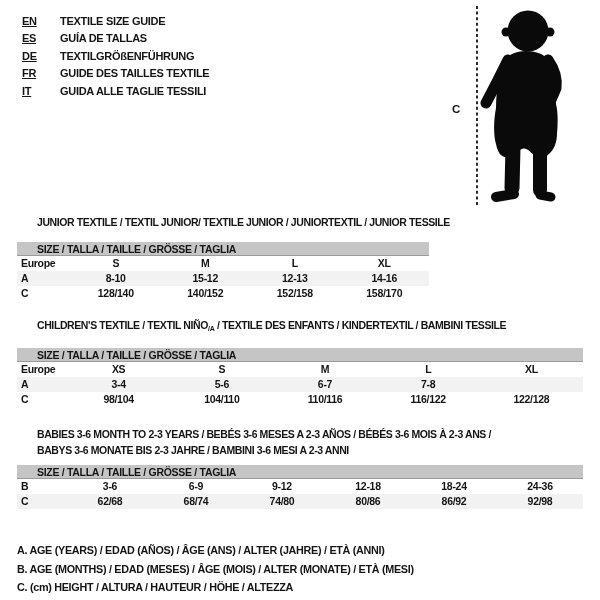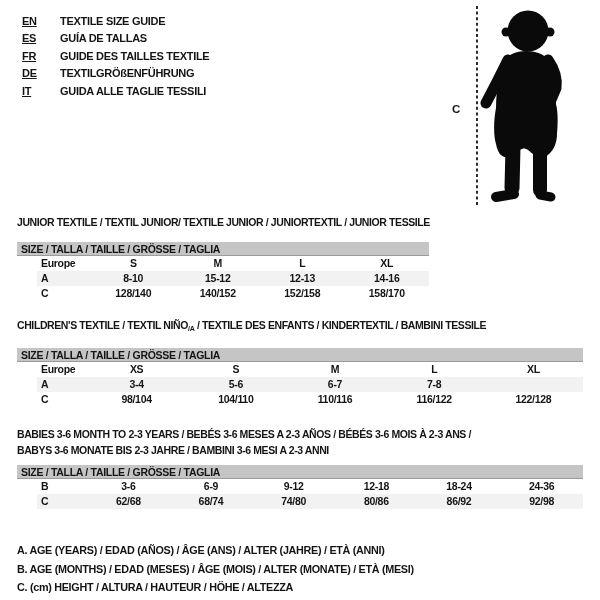--- a/index.html
+++ b/index.html
@@ -18,36 +18,36 @@
   
   .langs{left:22px;top:13px;font-size:11px;line-height:17.4px;}
   .lang-row{display:flex;}
   .lang-code{display:inline-block;width:38px;text-decoration:underline;}
 
   
   .c-label{left:452px;top:103px;font-size:11.5px;}
   .figure-svg{left:468px;top:2px;}
 
   
-  .sec-title{font-size:10.5px;letter-spacing:-0.4px;white-space:nowrap;}
+  .sec-title{font-size:10.5px;letter-spacing:-0.4px;white-space:nowrap;margin-left:20px;}
   .title1{left:17px;top:216px;}
   .title2{left:17px;top:319px;}
   .title3{left:17px;top:426px;line-height:16px;}
   .subsc{font-size:7px;vertical-align:-2px;letter-spacing:-0.2px;}
 
   
   .table{font-size:10.5px;}
   .size-bar{
     height:14px;line-height:14px;
     background:#c5c5c6;
     border-bottom:1px solid #9b9b9d;
-    padding-left:4px;
+    padding-left:20px;
     box-sizing:border-box;
   }
-  .trow{display:grid;height:15px;line-height:15px;margin-left:20px;}
+  .trow{display:grid;height:15px;line-height:15px;}
   .stripe{background:#f2f2f2;}
   .cell{text-align:center;overflow:visible;white-space:nowrap;}
   .cell.label{text-align:left;padding-left:4px;}
   .t1{left:17px;top:242px;width:412px;}
   .t1 .trow{grid-template-columns:54px repeat(4,1fr);}
   .t2{left:17px;top:348px;width:566px;}
   .t2 .trow{grid-template-columns:50px repeat(5,1fr);}
   .t3{left:17px;top:465px;width:566px;}
   .t3 .trow{grid-template-columns:50px repeat(6,1fr);}
 
@@ -60,26 +60,26 @@
 <div class="abs langs">
   <div class="lang-row">
     <span class="lang-code">EN</span>
     <span class="lang-label">TEXTILE SIZE GUIDE</span>
   </div>
   <div class="lang-row">
     <span class="lang-code">ES</span>
     <span class="lang-label">GUÍA DE TALLAS</span>
   </div>
   <div class="lang-row">
+    <span class="lang-code">DE</span>
+    <span class="lang-label">TEXTILGRÖßENFÜHRUNG</span>
+  </div>
+  <div class="lang-row">
     <span class="lang-code">FR</span>
     <span class="lang-label">GUIDE DES TAILLES TEXTILE</span>
-  </div>
-  <div class="lang-row">
-    <span class="lang-code">DE</span>
-    <span class="lang-label">TEXTILGRÖßENFÜHRUNG</span>
   </div>
   <div class="lang-row">
     <span class="lang-code">IT</span>
     <span class="lang-label">GUIDA ALLE TAGLIE TESSILI</span>
   </div>
 </div>
 
 <span class="abs c-label">C</span>
 <svg class="abs figure-svg" width="130" height="210" viewBox="0 0 130 210" xmlns="http://www.w3.org/2000/svg">
   <line x1="9" y1="4" x2="9" y2="204" stroke="#2a2a2a" stroke-width="2" stroke-dasharray="3 2.6"></line>

